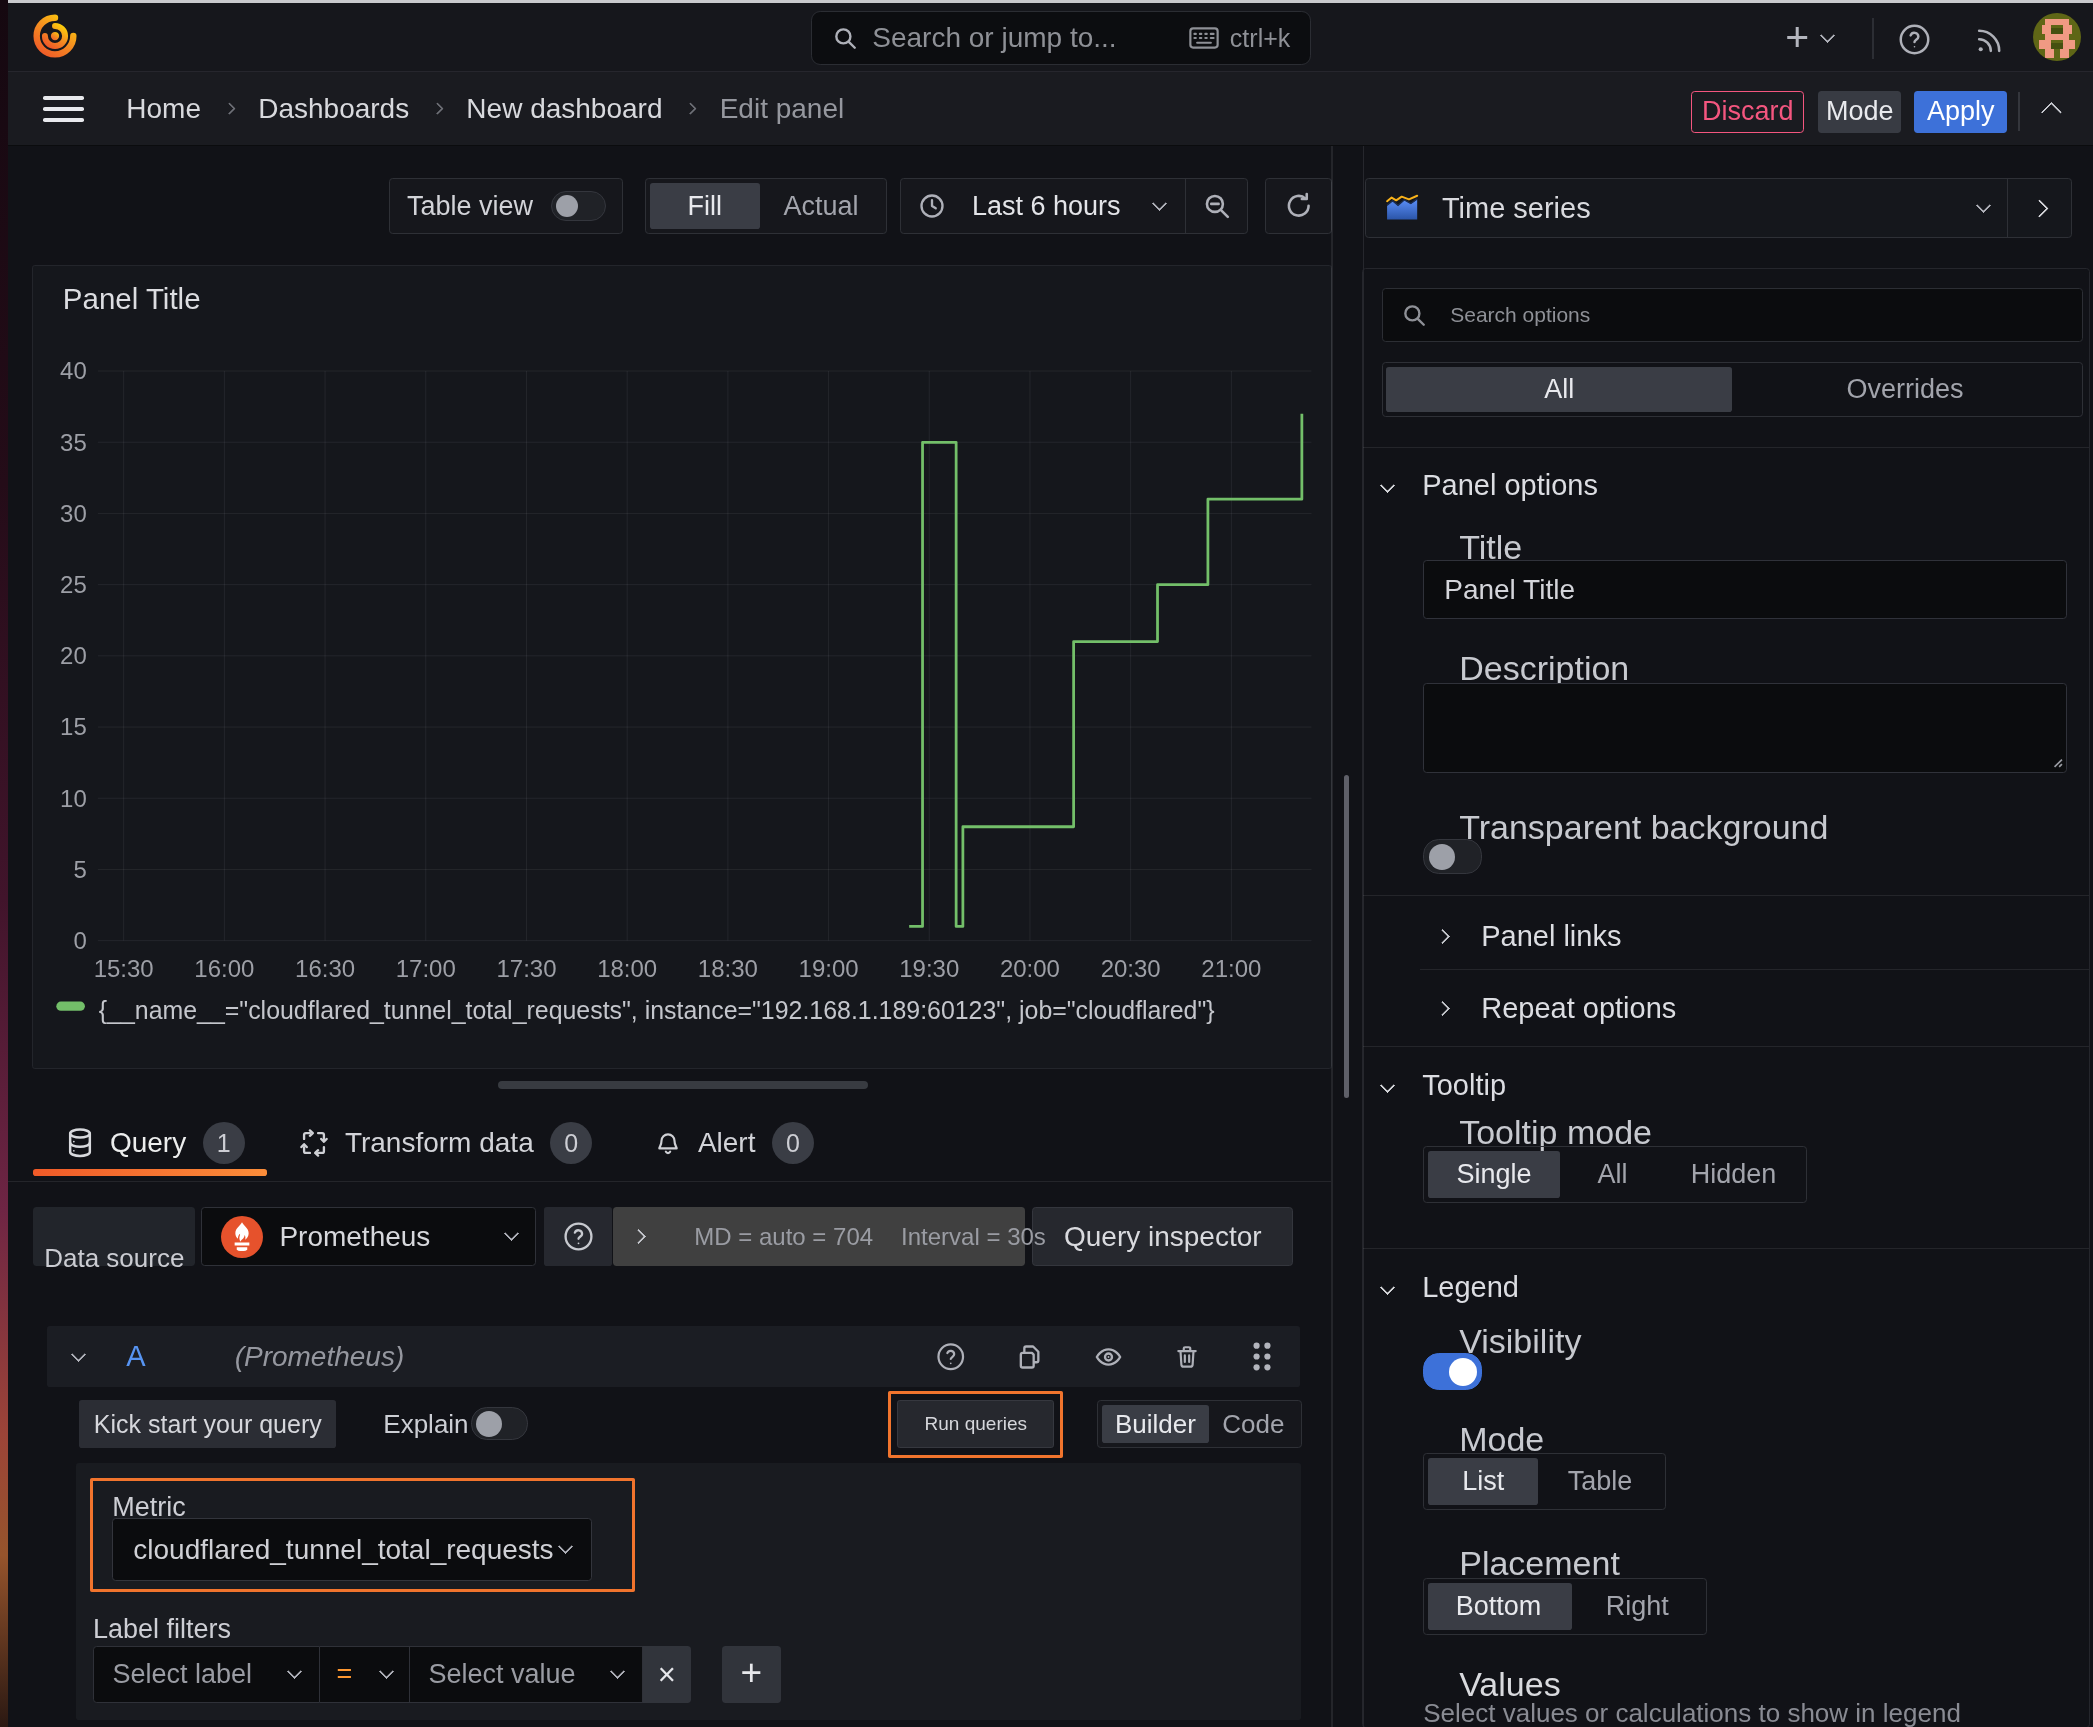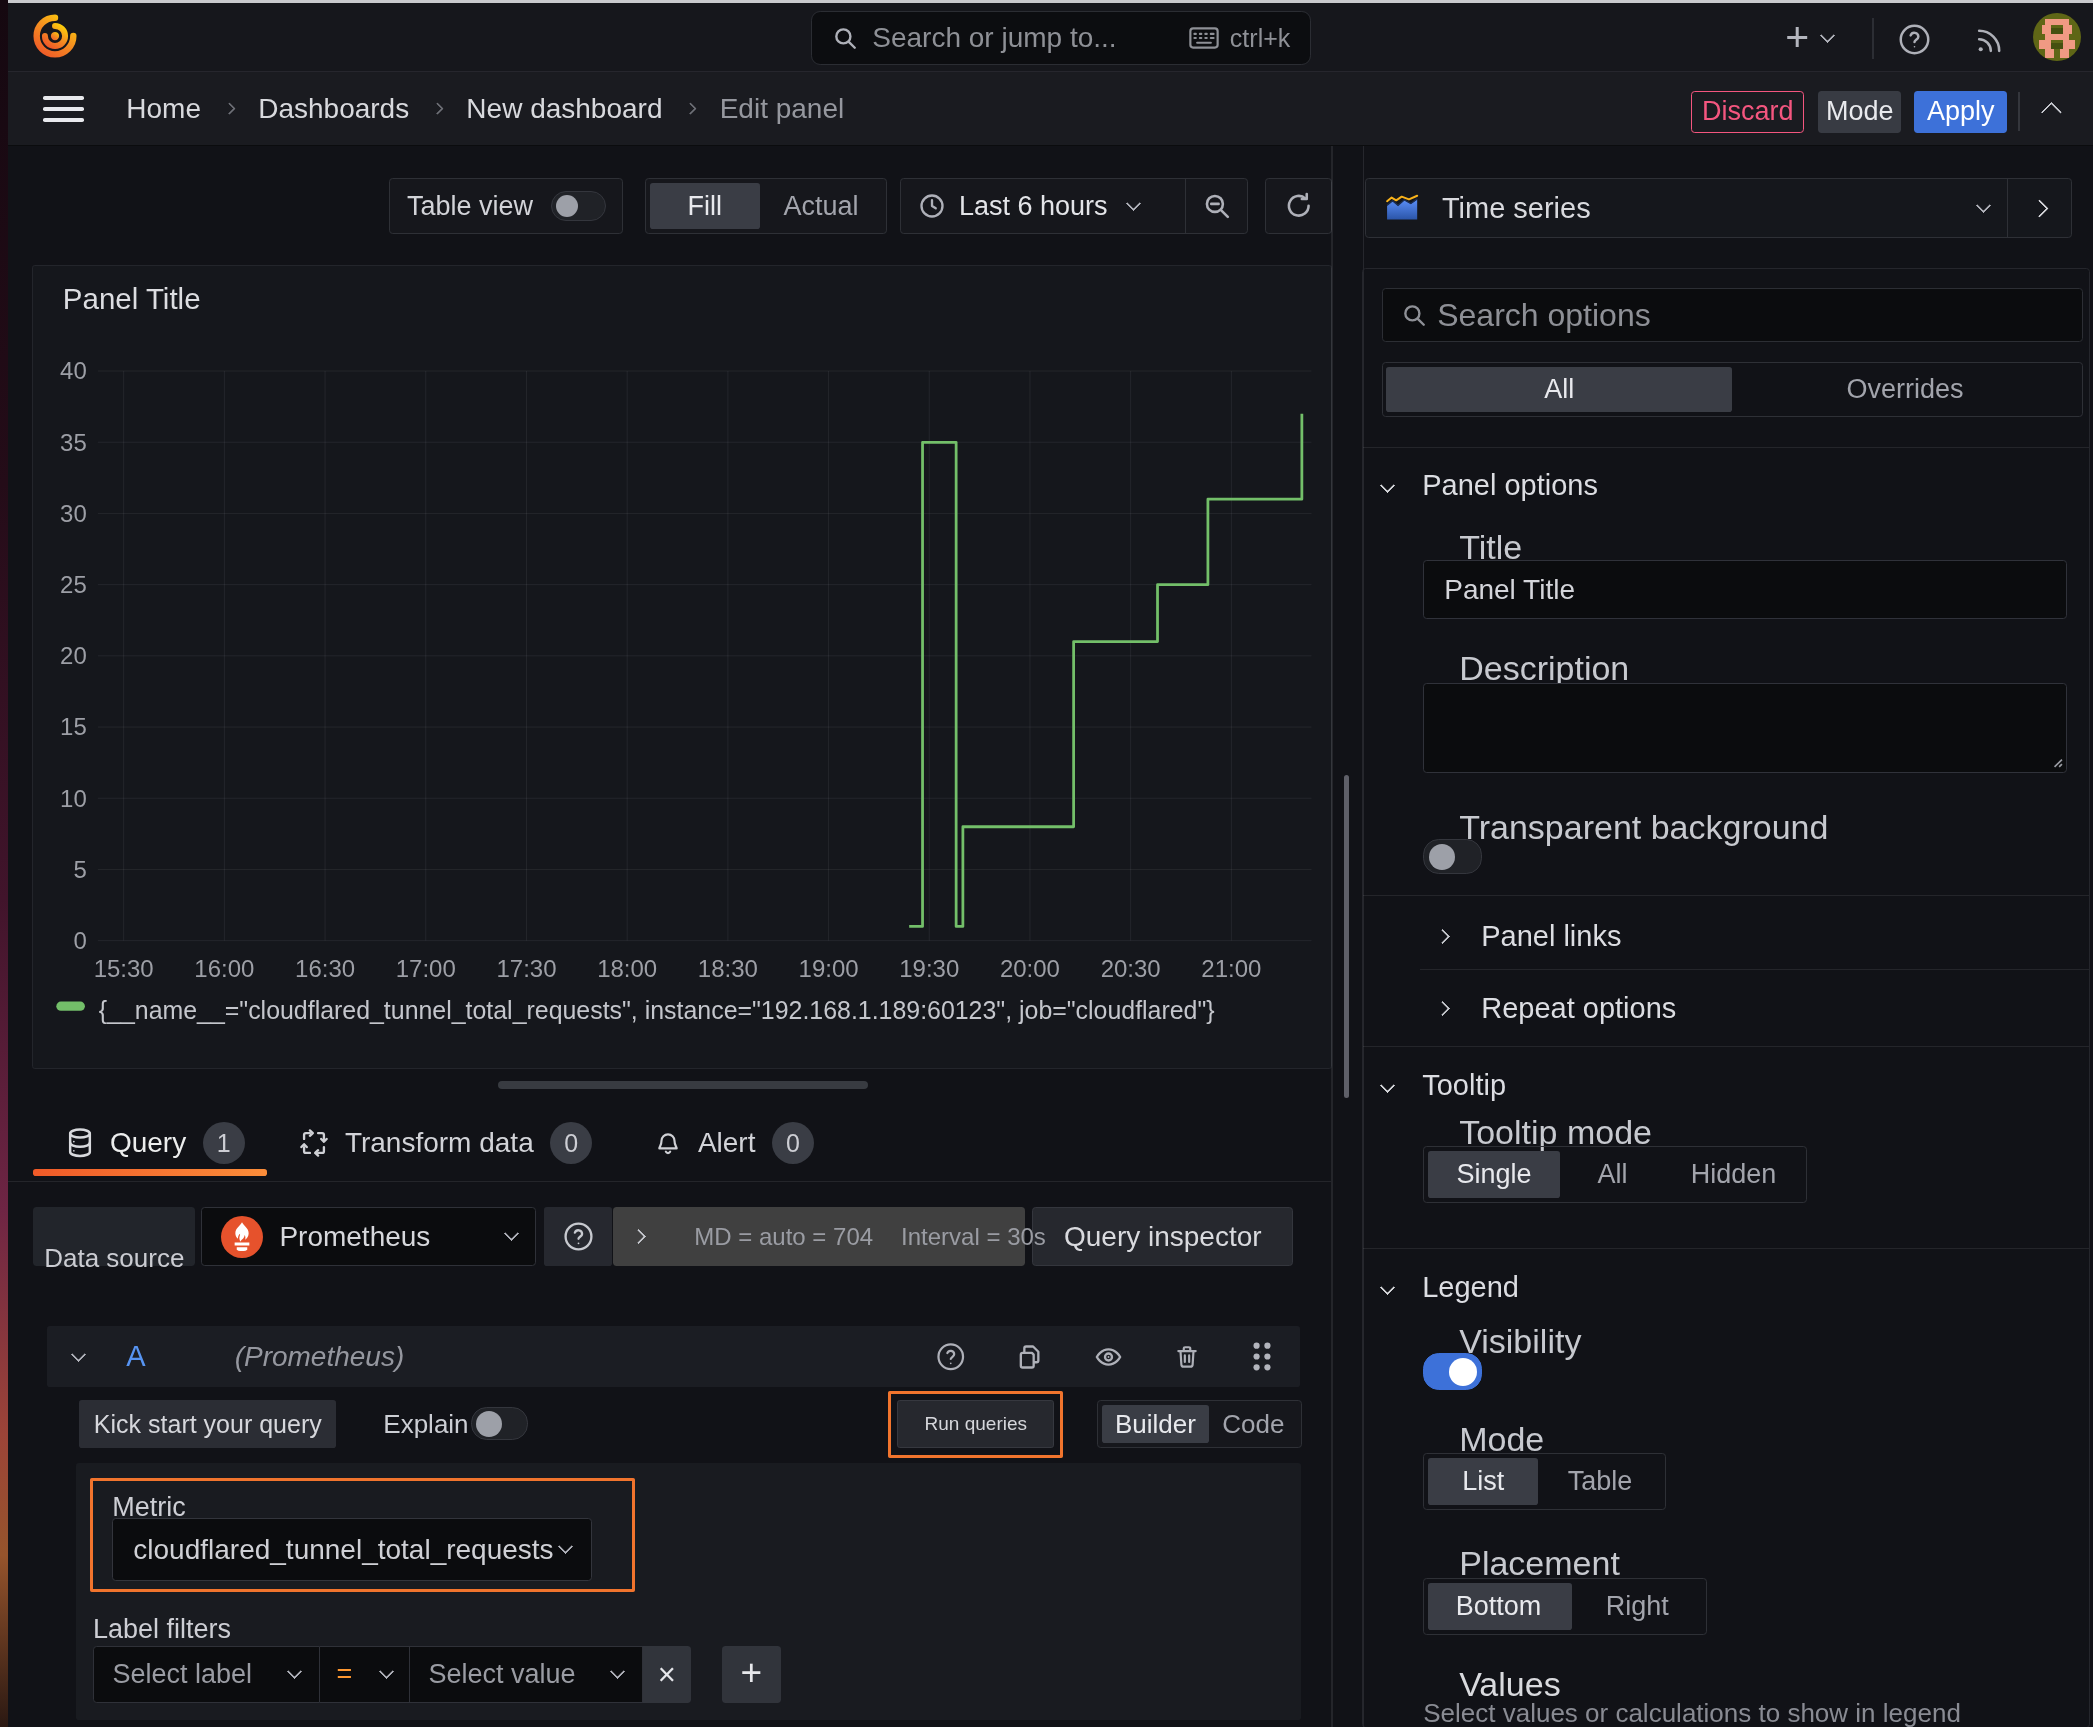--- a/index.html
+++ b/index.html
@@ -134,21 +134,21 @@
       <span style="font-size:27px;color:#d2d3d8;">Table view</span>
       <div class="toggle" style="width:55px;height:29.5px;">
           <div class="knob" style="width:22px;height:22px;top:2.8px;"></div>
         </div>
     </div>
     <div class="grp abs" style="left:637px;top:32px;width:242px;height:56px;background:#16171c;">
       <div class="seg on" style="font-weight:500;flex:1;">Fill</div>
       <div class="seg" style="flex:1.2;">Actual</div>
     </div>
     <div class="abs f" style="left:892px;top:32px;width:348px;height:56px;border:0.9px solid #2e3036;border-radius:3.7px;background:#16171c;">
-      <div class="f" style="flex:1;height:100%;padding:0 16.6px;gap:13px;">
+      <div class="f" style="flex:1;height:100%;padding:0 16.6px;gap:26px;">
         <svg class="ic" width="28" height="28" viewBox="0 0 24 24">
           <circle cx="12" cy="12" r="9"></circle>
             <path d="M12 7v5l3.2 2"></path>
         </svg>
         <span style="font-size:27px;color:#e3e4e8;font-weight:500;">Last 6 hours</span>
         <span class="chev d" style="margin-left:7.4px;margin-top:-4.6px;"></span>
       </div>
       <div style="width:0.9px;height:100%;background:#2e3036;"></div>
       <div class="caret-area" style="width:61px;height:100%;">
         <svg class="ic" width="29.5" height="29.5" viewBox="0 0 24 24" style="stroke-width:2.1;">
@@ -397,21 +397,21 @@
       </div>
     </div>
 
     <div class="abs" style="left:-1.8px;top:122px;width:728px;height:1460px;border:0.9px solid #25262c;border-radius:3.7px;overflow:hidden;">
 
       <div class="abs f inp" style="left:18.5px;top:19.4px;width:701px;height:54px;padding:0 18.5px;border-color:#2c2e34;">
         <svg class="ic" width="26" height="26" viewBox="0 0 24 24" style="stroke:#8e9096;stroke-width:2.2;">
           <circle cx="10.5" cy="10.5" r="6.5"></circle>
             <line x1="15.5" y1="15.5" x2="21" y2="21"></line>
         </svg>
-        <span style="margin-left:10px;font-size:32px;color:#8e9096;">Search options</span>
+        <span style="margin-left:23px;font-size:21px;color:#8e9096;">Search options</span>
       </div>
       <div class="grp abs" style="left:18.5px;top:93px;width:701px;height:55px;">
         <div class="seg on" style="flex:1;font-weight:500;">All</div>
         <div class="seg" style="flex:1;">Overrides</div>
       </div>
 
       <div class="divider" style="left:0;top:178px;width:728px;"></div>
       <div class="abs f" style="left:18.5px;top:196px;height:41px;gap:29.5px;">
         <span class="chev d" style="border-color:#d9dade;"></span>
         <span class="hdr">Panel options</span>

